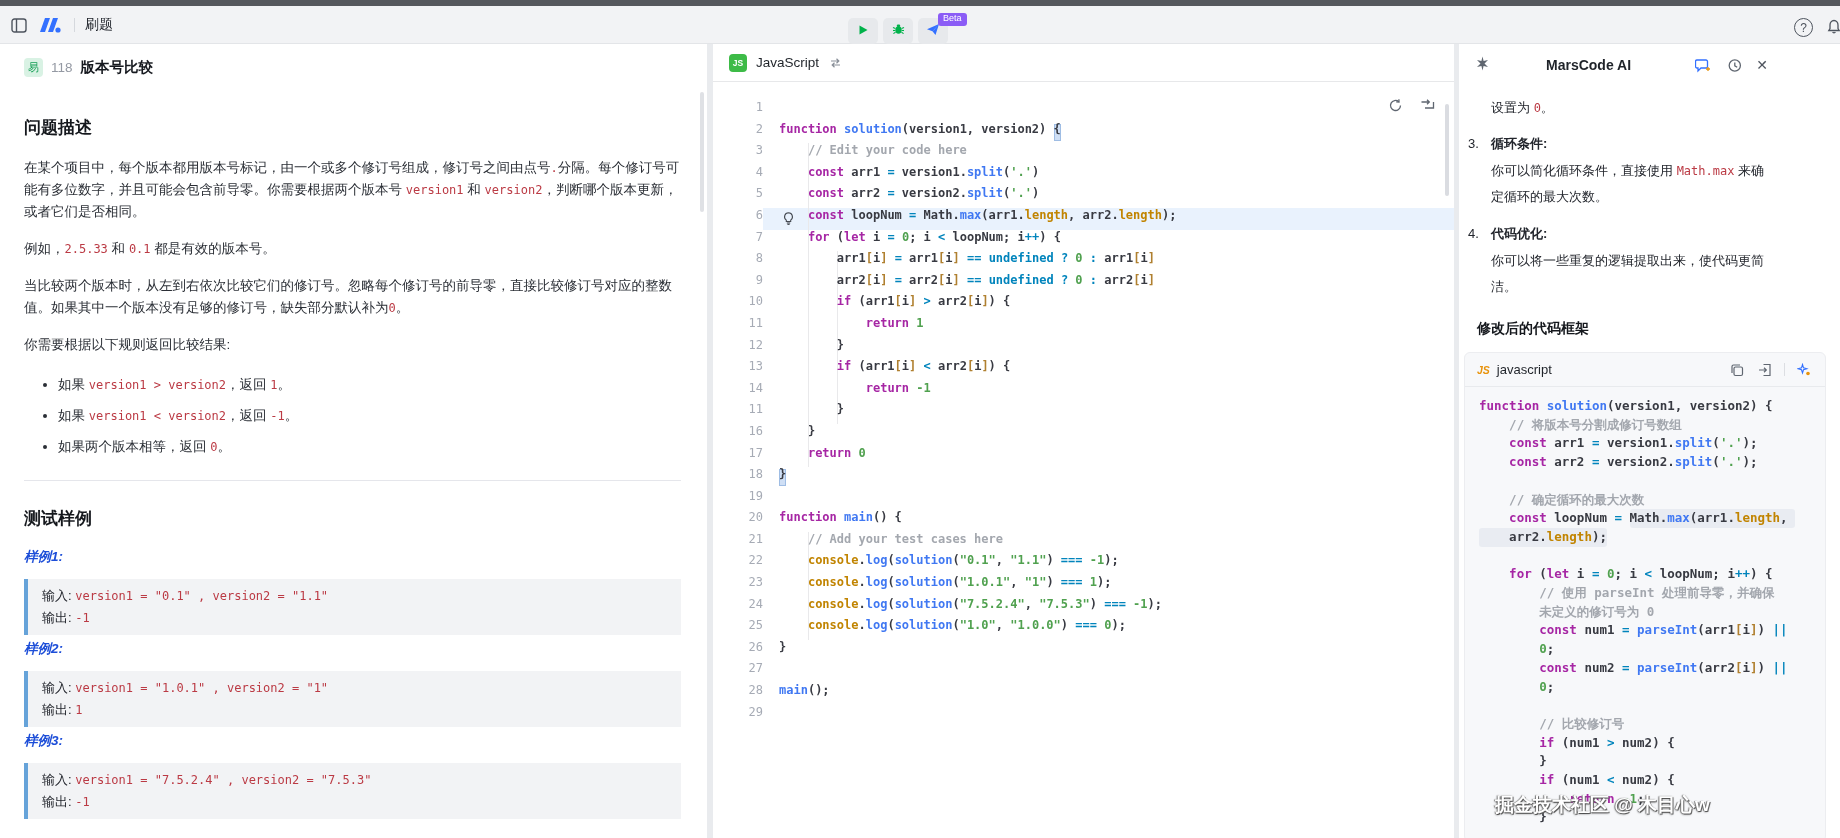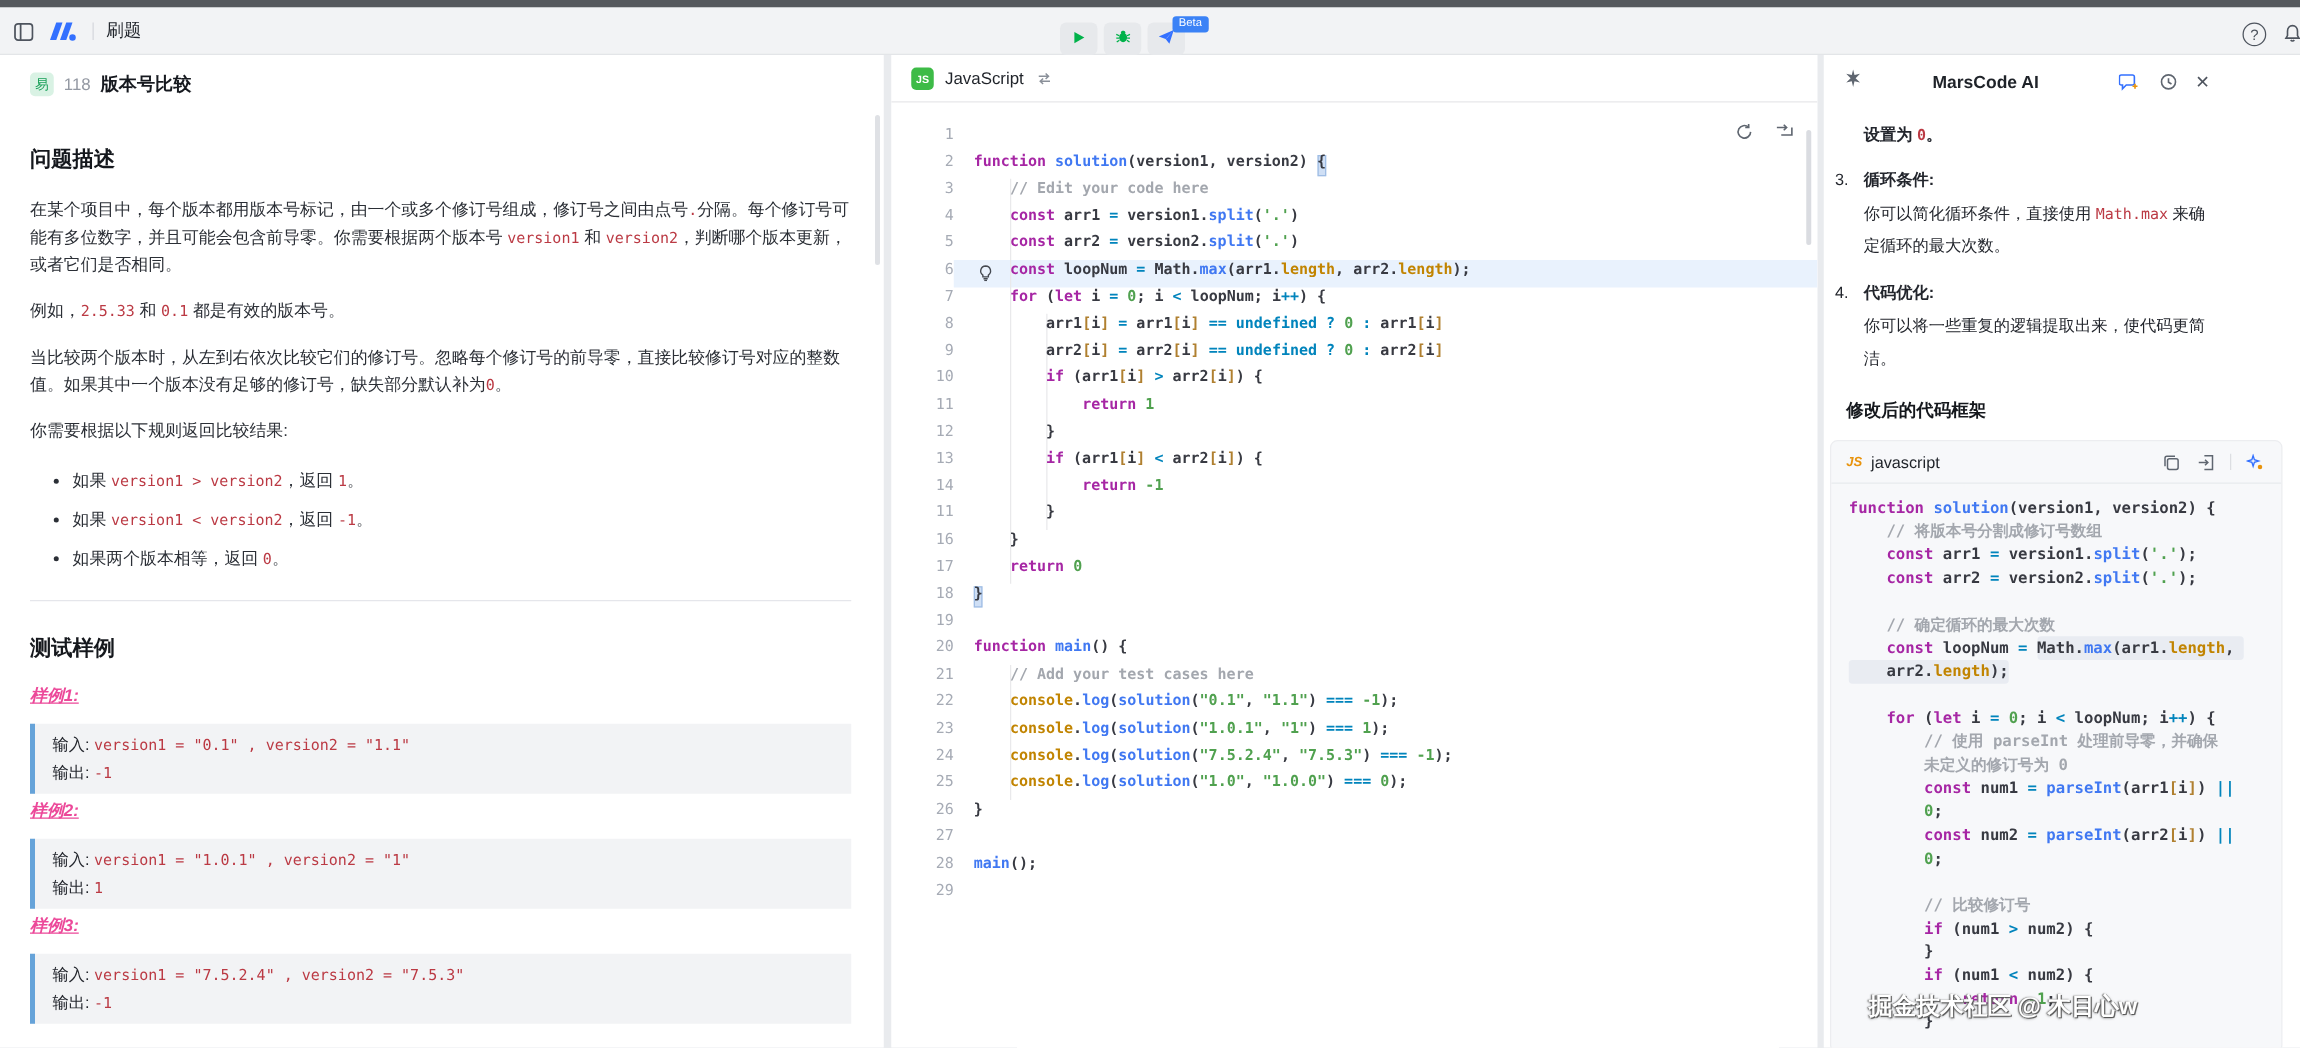--- a/index.html
+++ b/index.html
@@ -11,21 +11,21 @@
   #topstrip { left:0; top:0; width:1840px; height:6px; background:#55585d; }
   #topbar { left:0; top:6px; width:1840px; height:38px; background:#f2f3f5;
     border-bottom:1px solid #e3e5e8; }
   .tb-left { position:absolute; left:10px; top:0; height:38px; display:flex; align-items:center; gap:10px; }
   .tb-ic { width:18px; height:18px; display:inline-flex; align-items:center; justify-content:center; cursor:pointer; }
   .tb-div { width:1px; height:14px; background:#d5d8dd; }
   .app-name { font-size:14px; color:#20242b; }
   .run-group { position:absolute; left:848px; top:12px; display:flex; gap:5px; }
   .run-btn { width:30px; height:26px; background:#e7e9ec; border-radius:5px;
     display:flex; align-items:center; justify-content:center; cursor:pointer; border:none; }
-  .beta-badge { position:absolute; left:938px; top:7px; background:#3b82f6; color:#fff;
+  .beta-badge { position:absolute; left:938px; top:7px; background:#8b5cf6; color:#fff;
     font-size:9px; padding:1px 5px 2px; border-radius:3px; line-height:1.1; }
   .help-circle { position:absolute; left:1794px; top:12px; width:19px; height:19px; border:1.4px solid #4e545e;
     border-radius:50%; color:#4e545e; font-size:12px; display:flex; align-items:center; justify-content:center; cursor:pointer; }
   .bell { position:absolute; left:1826px; top:13px; cursor:pointer; }
 
   
   #panel-left   { left:0;     top:44px; width:707px;  height:794px; background:#fff; overflow:hidden; }
   #panel-editor { left:713px; top:44px; width:741px;  height:794px; background:#fff; overflow:hidden; }
   #panel-ai     { left:1459px;top:44px; width:381px;  height:794px; background:#fff; overflow:hidden; }
 
@@ -36,21 +36,21 @@
   .prob-id { color:#9499a3; font-size:13.5px; }
   .prob-title { font-size:14.5px; font-weight:bold; color:#16191f; }
   .prob-body { padding:0 26px 0 24px; }
   .prob-body h2 { font-size:17px; font-weight:bold; color:#15181d; margin:26px 0 18px; }
   .prob-body h2.second { margin-top:26px; }
   .prob-p { font-size:13.5px; line-height:22px; color:#2b2f36; margin:15px 0; }
   code.red { font-family:"DejaVu Sans Mono", monospace; font-size:12px; color:#bb3a44; }
   ul.rules { margin:18px 0 20px 34px; }
   ul.rules li { font-size:13.5px; line-height:22px; margin-bottom:9px; color:#2b2f36; }
   .hr { border:none; border-top:1px solid #e5e6eb; margin:22px 0 0; }
-  .sample-label { font-size:13.5px; font-weight:bold; font-style:italic; color:#ec4899; margin:5px 0 13px;text-decoration:underline; }
+  .sample-label { font-size:13.5px; font-weight:bold; font-style:italic; color:#1d4ed8; margin:5px 0 13px; }
   .sample-block { background:#f2f3f5; border-left:4px solid #66a3d9; padding:6px 14px; line-height:22px;
     font-size:13px; color:#23262d; margin-bottom:4px; }
   .lp-scroll { position:absolute; right:3px; top:48px; width:4px; height:120px; background:#dfe1e5; border-radius:2px; }
 
   
   .ed-header { height:38px; display:flex; align-items:center; padding:0 16px; border-bottom:1px solid #e7e8ea; }
   .js-badge { width:18px; height:18px; border-radius:4px; background:#3dbb47; color:#fff; font-weight:bold;
     font-size:8.5px; display:flex; align-items:center; justify-content:center; }
   .ed-lang { font-size:13.5px; color:#1f2329; margin:0 7px 0 9px; }
   .ed-head-right { position:absolute; right:18px; top:52px; display:flex; gap:14px; }
@@ -73,21 +73,21 @@
   .tk{color:#a626a4} .tf{color:#4078f2} .ts{color:#50a14f} .tn{color:#50a14f}
   .tu{color:#0184bc} .to{color:#0184bc} .tbr{color:#b08030} .tb{color:#c18401}
   .tp{color:#c18401} .tc{color:#a3a7ae}
 
   
   .ai-header { height:42px; display:flex; align-items:center; padding:0 16px; }
   .ai-title { font-size:14px; font-weight:bold; margin-left:8px;padding-left:48px; }
   .ai-head-icons { margin-left:auto; margin-right:56px; display:flex; gap:13px; align-items:center; }
   .ai-x { font-size:14px; color:#4e545e; cursor:pointer; line-height:1; }
   #ai-body { padding:4px 0 0 9px; font-size:13px; color:#23262d; }
-  .ai-cont { margin:6px 0 0 23px; line-height:24px; padding-right:76px;font-weight:bold; }
+  .ai-cont { margin:6px 0 0 23px; line-height:24px; padding-right:76px; }
   .ai-li { display:flex; margin-top:12px; padding-right:72px; }
   .ai-num { width:15px; flex:none; line-height:24px; color:#23262d; }
   .ai-li-body { margin-left:8px; }
   .ai-term { font-weight:bold; line-height:24px; }
   .ai-text { line-height:26px; margin-top:2px; }
   .ai-heading { font-size:14px; font-weight:bold; margin:20px 0 0 9px; color:#15181d; }
   .code-card { margin:14px 14px 0 5px; background:#f7f8fa; border:1px solid #ecedf0; border-radius:6px; overflow:hidden; }
   .cc-header { height:34px; display:flex; align-items:center; padding:0 12px; border-bottom:1px solid #e8eaed; }
   .cc-js { font-size:10.5px; font-weight:bold; color:#e8930c; font-style:italic; }
   .cc-lang { font-size:13px; margin-left:7px; color:#1f2329; }

